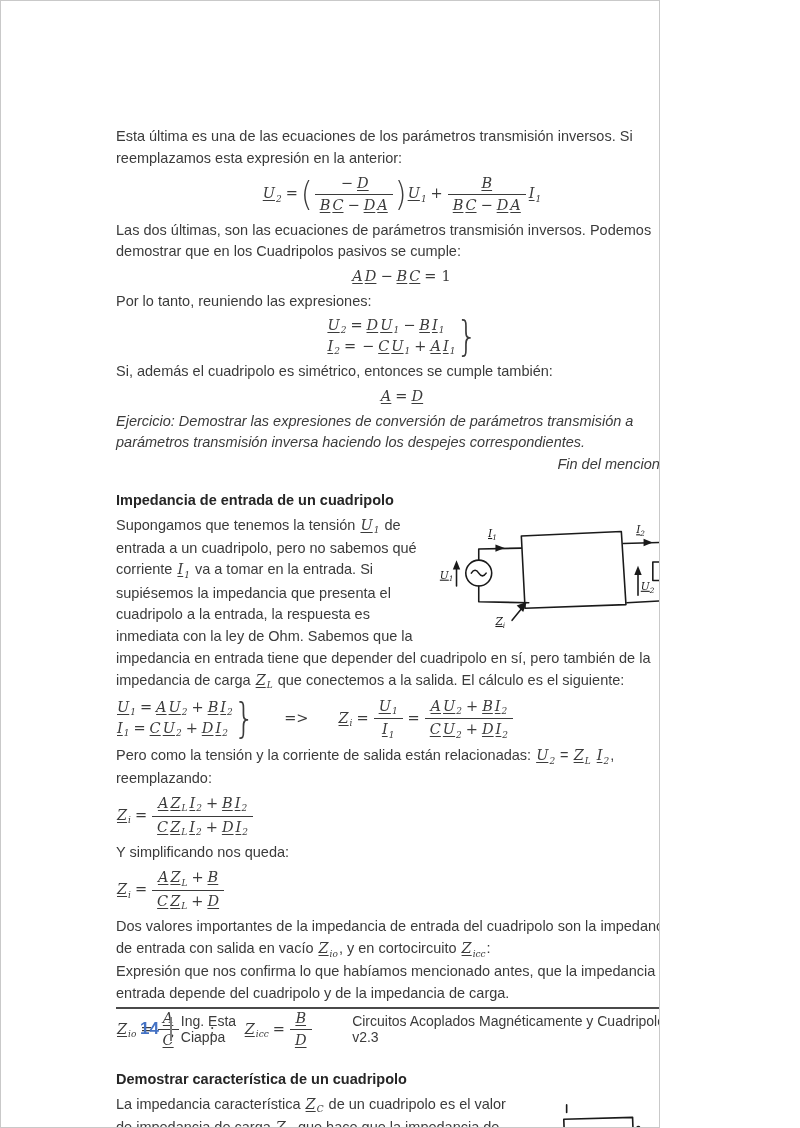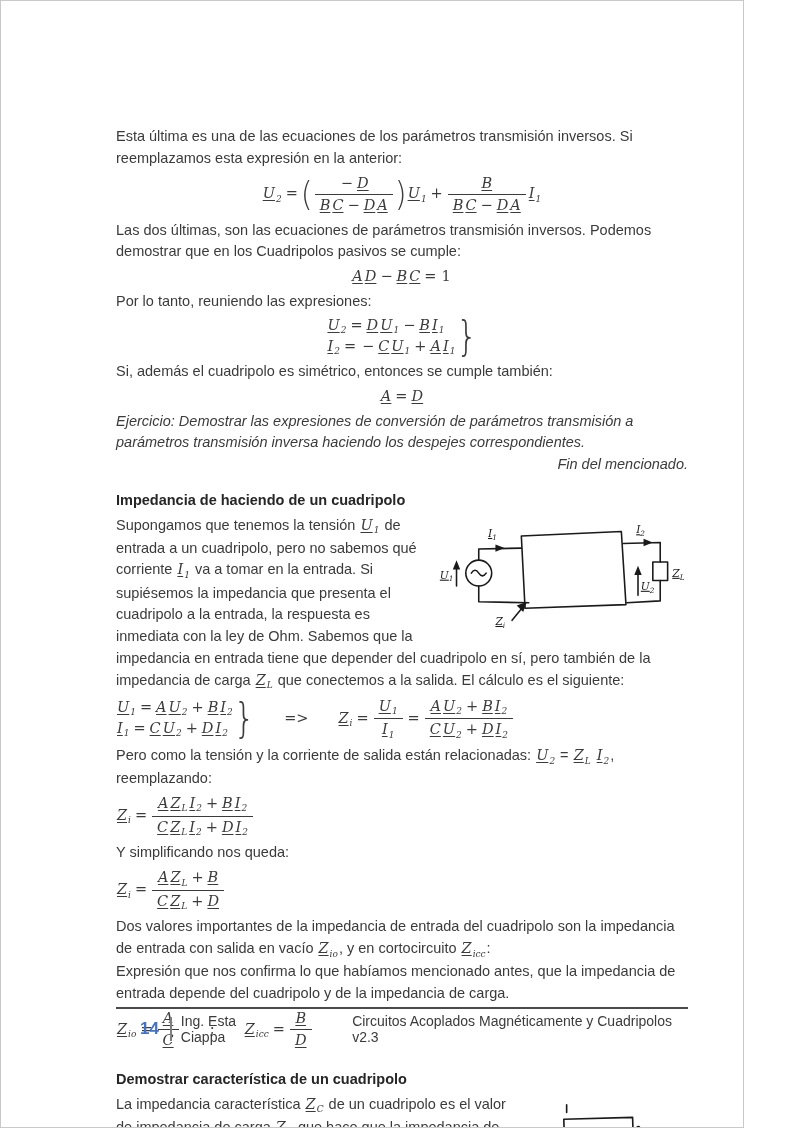--- a/index.html
+++ b/index.html
@@ -1,17 +1,17 @@
 <!DOCTYPE html>
 <html><head>
 <meta charset="utf-8">
 <style>
   html,body{margin:0;padding:0;background:#fff;}
   .page{
-    position:relative;width:744px;height:1128px;box-sizing:border-box;
+    position:relative;width:660px;height:1128px;box-sizing:border-box;
     border:1px solid #c9c9c9;background:#fff;overflow:hidden;
     font-family:"Liberation Sans",sans-serif;color:#3b3b3b;
   }
   .content{position:absolute;left:115px;top:125px;width:572px;font-size:14.5px;line-height:1.5;}
   .content p{margin:0;}
   .para{margin:0 0 1px;}
   .heading{font-weight:bold;color:#262626;margin:14px 0 3px;}
   .exercise{font-style:italic;margin-top:18px;}
   .exercise-end{font-style:italic;text-align:right;margin:2px 0 16px;}
   
@@ -65,21 +65,21 @@
 
     <p class="para">Por lo tanto, reuniendo las expresiones:</p>
     <div class="formula center"><span class="mstk"><span class="mrow"><span class="mv"><span class="mvb">U</span><span class="mvs">2</span></span><span class="mo">=</span><span class="mv"><span class="mvb">D</span></span><span class="mv"><span class="mvb">U</span><span class="mvs">1</span></span><span class="mo">−</span><span class="mv"><span class="mvb">B</span></span><span class="mv"><span class="mvb">I</span><span class="mvs">1</span></span></span><span class="mrow"><span class="mv"><span class="mvb">I</span><span class="mvs">2</span></span><span class="mo">=</span><span class="mo">−</span><span class="mv"><span class="mvb">C</span></span><span class="mv"><span class="mvb">U</span><span class="mvs">1</span></span><span class="mo">+</span><span class="mv"><span class="mvb">A</span></span><span class="mv"><span class="mvb">I</span><span class="mvs">1</span></span></span></span><span class="mbrc">}</span></div>
 
     <p class="para">Si, además el cuadripolo es simétrico, entonces se cumple también:</p>
     <div class="formula center"><span class="mv"><span class="mvb">A</span></span><span class="mo">=</span><span class="mv"><span class="mvb">D</span></span></div>
 
     <p class="exercise">Ejercicio: Demostrar las expresiones de conversión de parámetros transmisión a parámetros transmisión inversa haciendo los despejes correspondientes.</p>
     <p class="exercise-end">Fin del mencionado.</p>
 
-    <div class="heading">Impedancia de haciendo de un cuadripolo</div>
+    <div class="heading">Impedancia de entrada de un cuadripolo</div>
 
     <div class="section">
       <div class="figwrap">
         <svg class="fig1" viewBox="0 0 270 115">
 
           <circle class="sketch" cx="44" cy="56" r="14"></circle>
           <path class="sketch" d="M36,56 q4,-6 8,0 q4,6 8,0"></path>
 
           <line class="sketch" x1="20" y1="70" x2="20" y2="48"></line>
           <path class="fill" d="M16,52 L20,42 L24,52 Z"></path>

